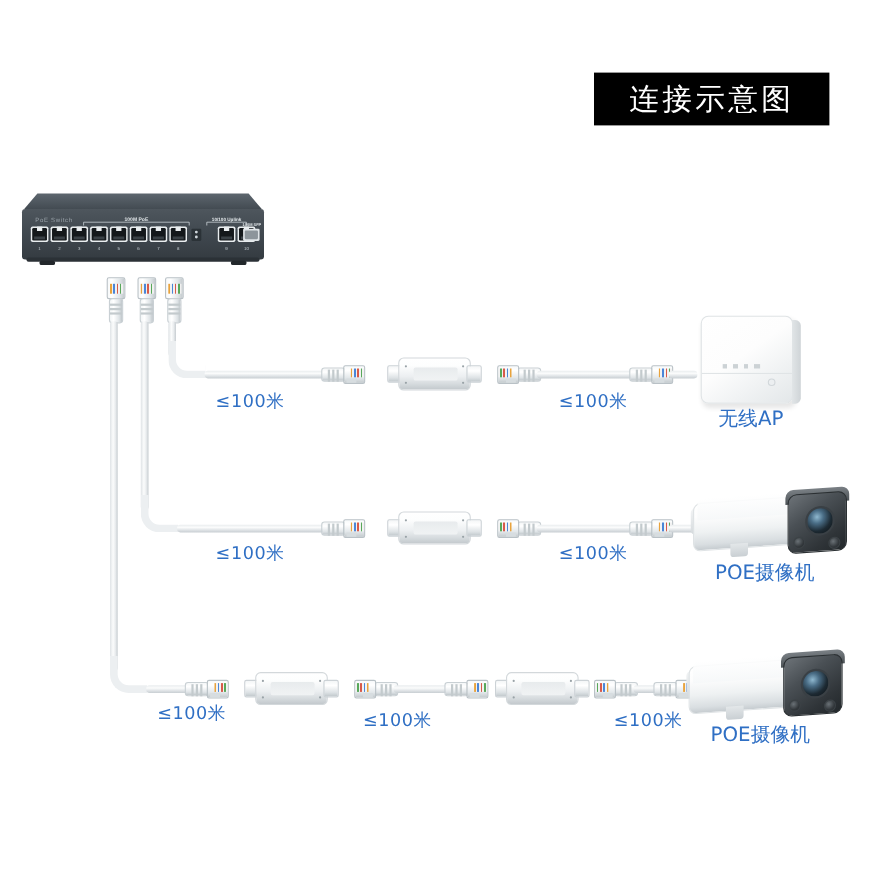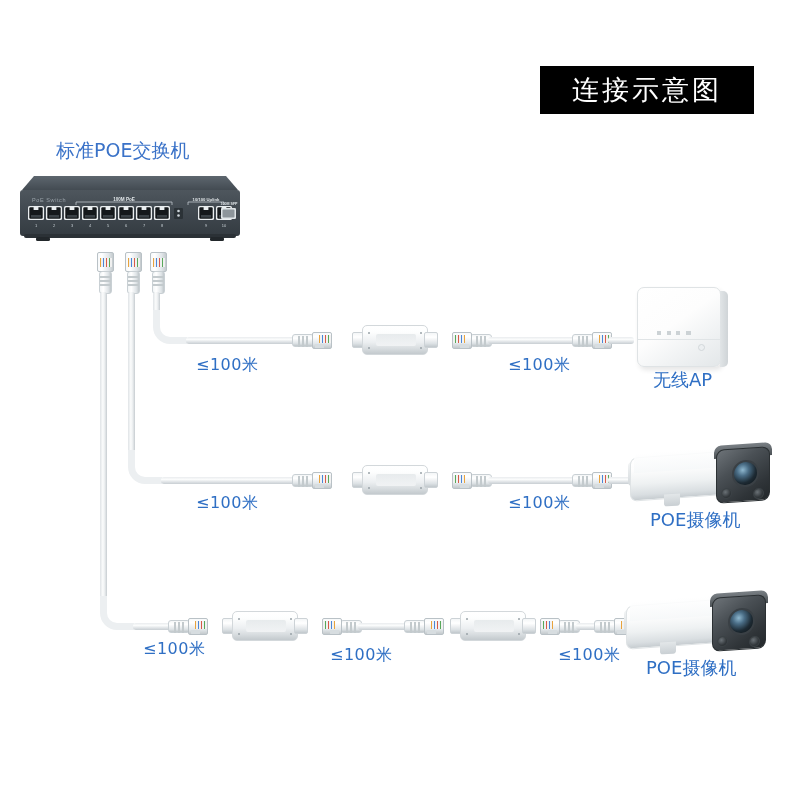--- a/index.html
+++ b/index.html
@@ -211,21 +211,20 @@
 </style>
 </head>
 <body>
 
 <div class="stage">
 
   <div class="title-badge">
     <span>连接示意图</span>
   </div>
 
-  <div class="switch-label">标准POE交换机</div>
 
   <div class="switch-wrap">
     <svg width="228" height="76" viewBox="0 0 228 76">
       <defs>
         <linearGradient id="topG" x1="0" y1="0" x2="0" y2="1">
           <stop offset="0%" stop-color="#5d666e"></stop>
           <stop offset="100%" stop-color="#434b52"></stop>
         </linearGradient>
         <linearGradient id="faceG" x1="0" y1="0" x2="0" y2="1">
           <stop offset="0%" stop-color="#4e565d"></stop>

